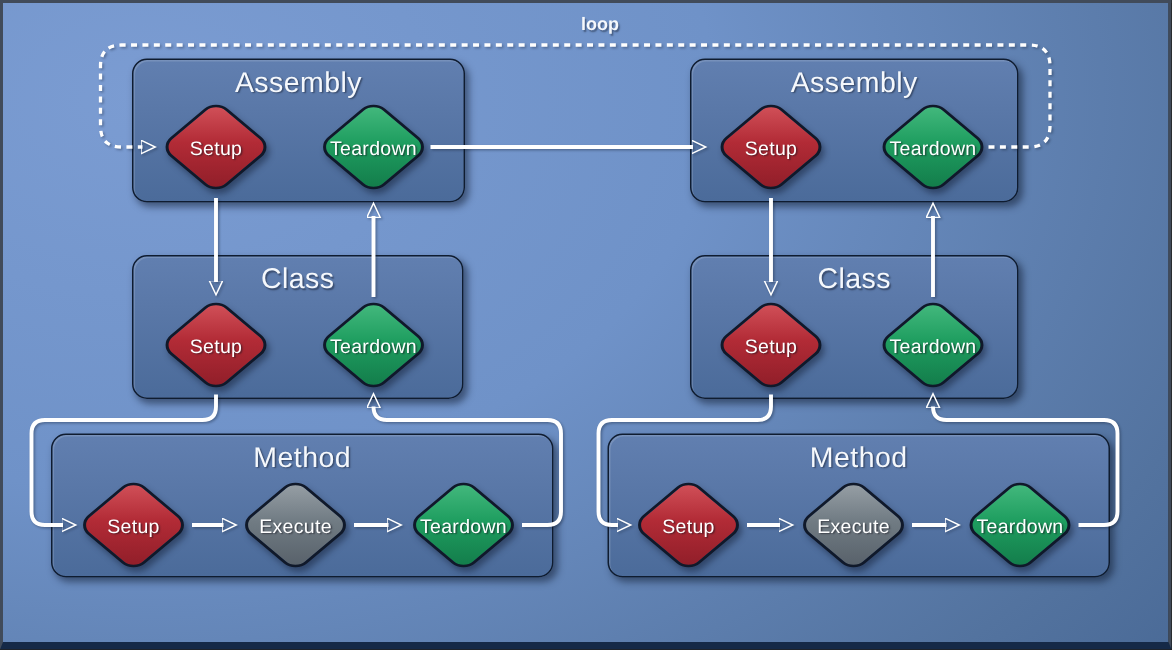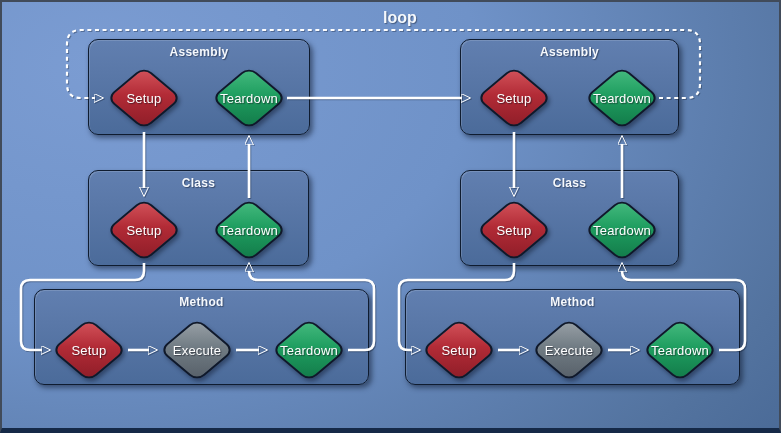--- a/index.html
+++ b/index.html
@@ -21,21 +21,21 @@
     position:absolute;
     border:1.6px solid #0f1c30;
     border-radius:10px;
     background:linear-gradient(180deg,#617fb0 0%,#5a78a8 35%,#4b6b9a 100%);
     box-shadow:2.5px 3px 5px rgba(12,22,42,.5), inset 1px 1px 0 rgba(255,255,255,.14);
   }
   .box-title{
     position:absolute;top:5px;left:0;right:0;
     text-align:center;
     color:#f5f8fc;
-    font-size:12px;font-weight:700;letter-spacing:.3px;
+    font-size:19px;font-weight:400;letter-spacing:.3px;
     text-shadow:1px 1px 1px rgba(25,35,55,.55);
   }
   .diamond{
     position:absolute;width:76px;height:64px;
     filter:drop-shadow(2px 3px 2px rgba(10,20,40,.45));
   }
   .diamond-shape{
     position:absolute;left:50%;top:50%;
     width:54px;height:54px;
     transform:translate(-50%,-50%) scale(1,.84) rotate(45deg);
@@ -53,21 +53,21 @@
   }
   .diamond-label{
     position:absolute;inset:0;
     display:flex;align-items:center;justify-content:center;
     color:#fff;font-size:13px;font-weight:400;letter-spacing:.2px;
     text-shadow:1px 1px 1px rgba(20,20,30,.55);
   }
   .loop-label{
     position:absolute;left:360px;top:7px;width:76px;
     text-align:center;
-    color:#f5f8fc;font-size:16px;font-weight:600;
+    color:#f5f8fc;font-size:12px;font-weight:600;
     text-shadow:1px 1px 1px rgba(25,35,55,.5);
   }
   svg.wires{
     position:absolute;left:0;top:0;
     pointer-events:none;
     filter:drop-shadow(1px 1.5px .6px rgba(15,25,45,.35));
   }
   svg.wires path{fill:none;stroke:var(--arrow,#ffffff);}
   svg.wires path.solid{stroke-width:2.6;}
   svg.wires path.dashed{stroke-width:2.2;stroke-dasharray:4 3.6;}

